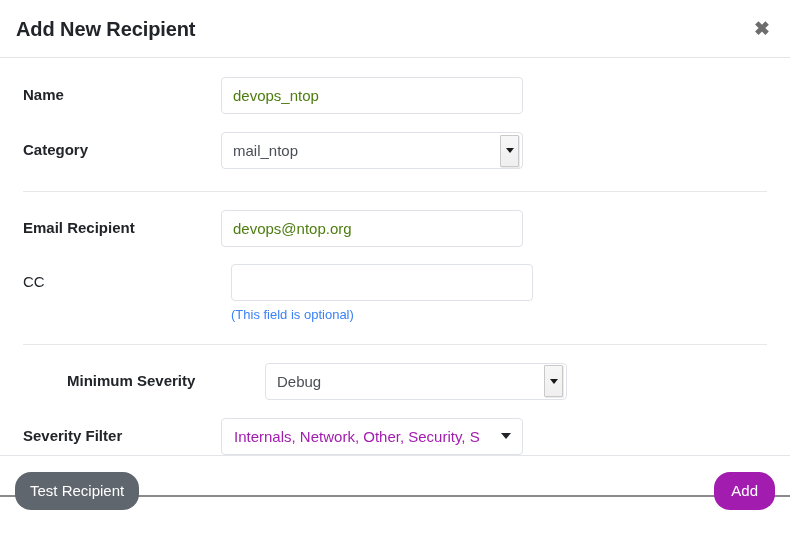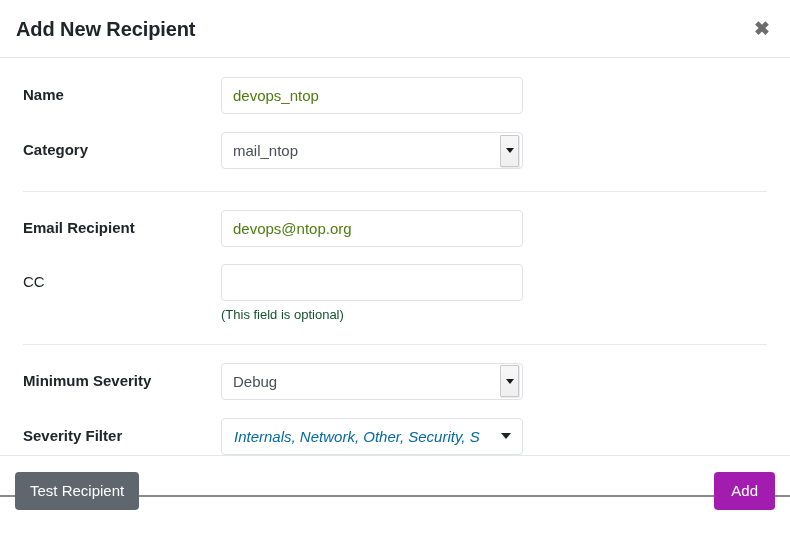--- a/index.html
+++ b/index.html
@@ -93,22 +93,22 @@
     font-size: 15px;
   }
   .form-row .field-cell {
     flex: 1 1 auto;
     min-width: 0;
   }
 
   .row-name      { margin-top: 19px; }
   .row-endpoint  { margin-top: 18px; }
   .row-email     { margin-top: 18px; }
-  .row-cc        { margin-top: 17px; }
-  .row-severity  { margin-top: 18px; }
+  .row-cc        { margin-top: 17px; gap: 10px; }
+  .row-severity  { margin-top: 18px; margin-left: 44px; }
   .row-category  { margin-top: 18px; }
 
   
   .text-input {
     display: block;
     width: 302px;
     height: 37px;
     box-sizing: border-box;
     padding: 6px 11px;
     font-family: "Liberation Sans", sans-serif;
@@ -175,40 +175,39 @@
     background: #ffffff;
     display: flex;
     align-items: center;
     cursor: pointer;
     overflow: hidden;
   }
   .bs-dropdown .dd-value {
     flex: 1 1 auto;
     padding-left: 12px;
     font-size: 15px;
-    color: #0369a1;
+    color: #a21caf;
     white-space: nowrap;
     overflow: hidden;
-    font-style: italic;
   }
   .bs-dropdown .dd-caret {
     flex: 0 0 auto;
     width: 0;
     height: 0;
     margin-right: 11px;
     margin-left: 2px;
     border-left: 5px solid transparent;
     border-right: 5px solid transparent;
     border-top: 6px solid #212529;
   }
 
   .helper-text {
     margin-top: 6px;
     font-size: 13px;
-    color: #14532d;
+    color: #3b82f6;
     line-height: 1.2;
   }
 
   .divider {
     height: 1px;
     background: #e6e8ea;
     border: 0;
     margin: 0;
   }
   .divider-1 { margin-top: 22px; }
@@ -222,21 +221,21 @@
     border-top: 1px solid #e3e5e8;
     display: flex;
     align-items: center;
     justify-content: space-between;
     padding: 0 15px;
   }
   .btn {
     font-family: "Liberation Sans", sans-serif;
     font-size: 15px;
     border: none;
-    border-radius: 4px;
+    border-radius: 16px;
     cursor: pointer;
     line-height: 1;
   }
   .btn-secondary {
     background: #5f666d;
     color: #ffffff;
     padding: 11px 15px 12px 15px;
   }
   .btn-primary {
     background: #a21caf;

